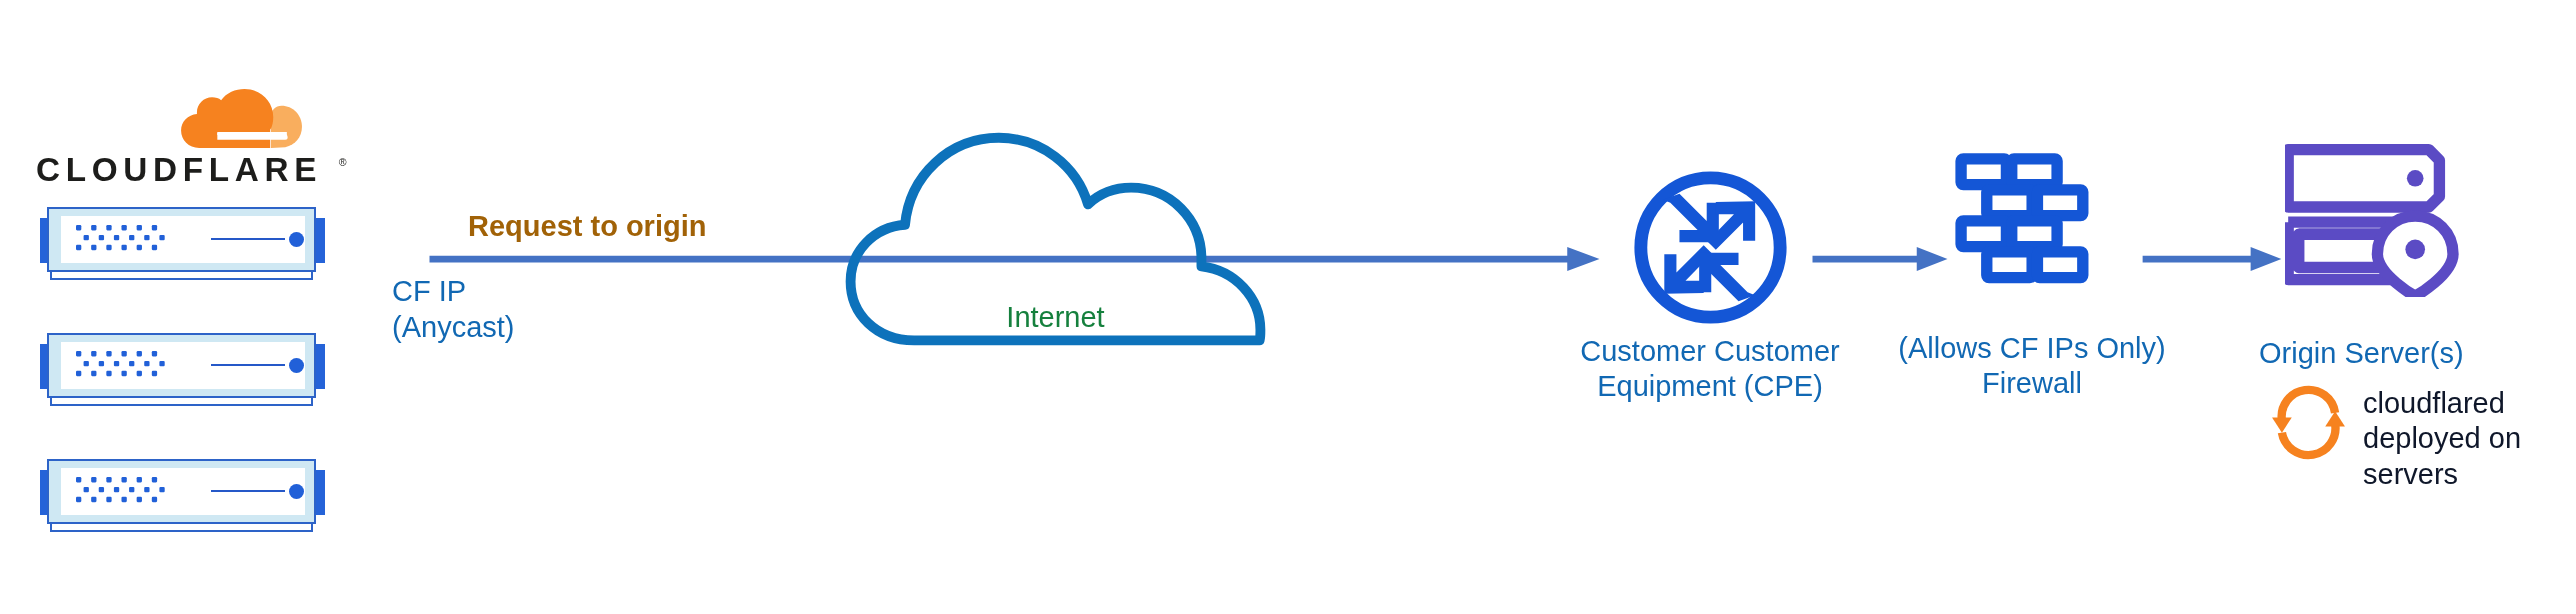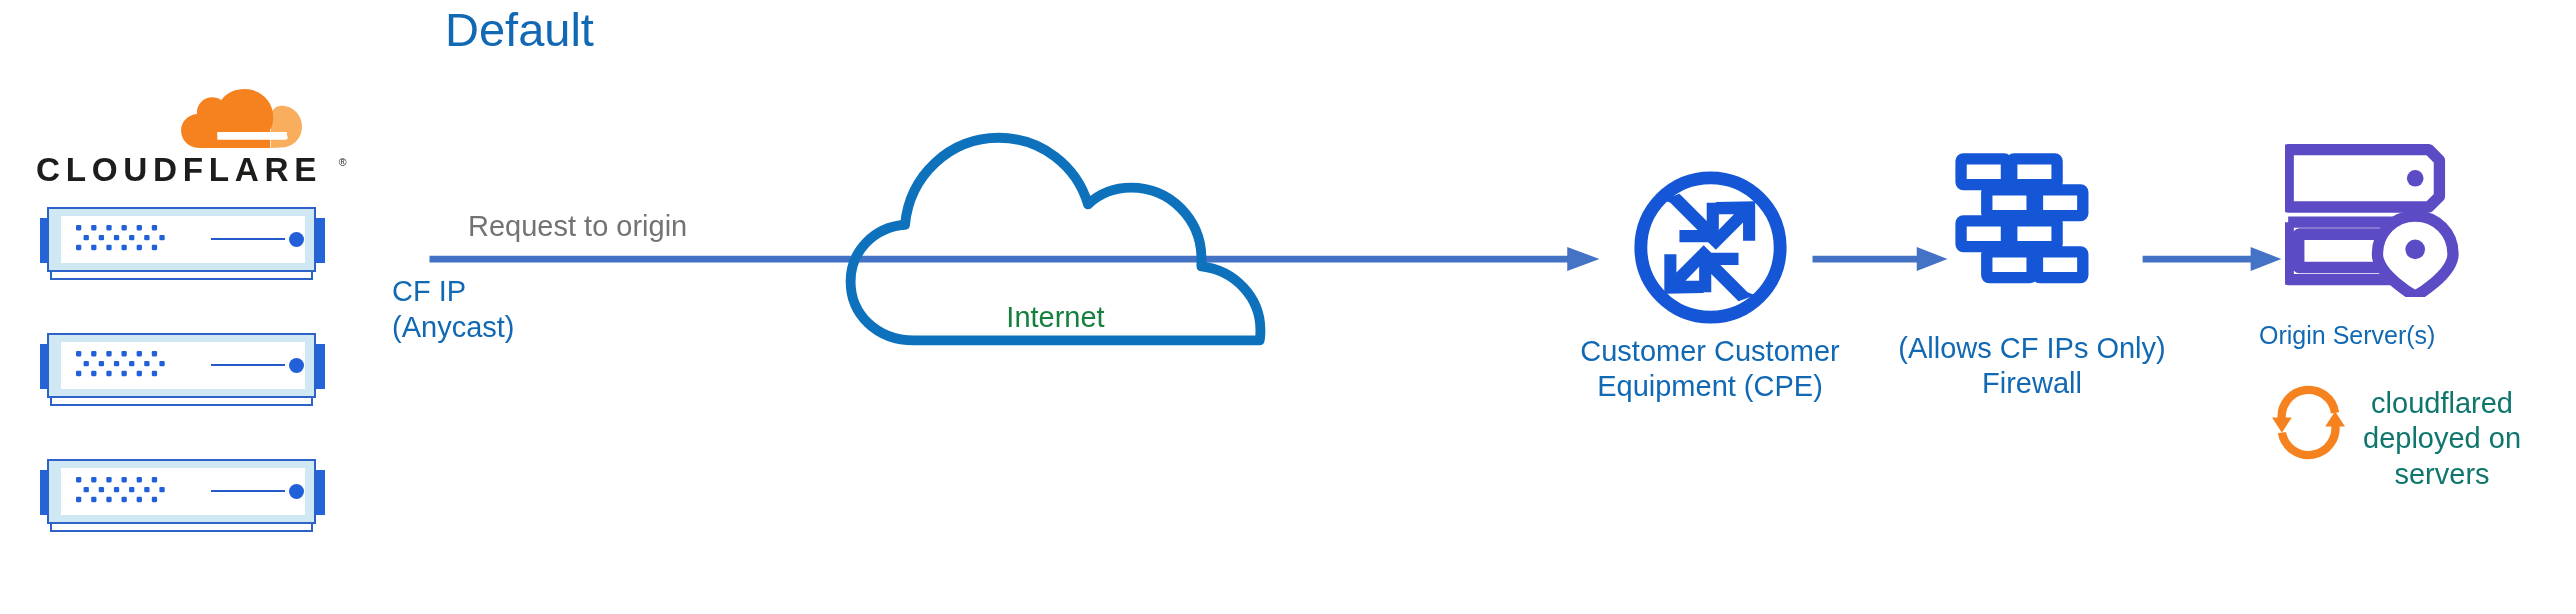--- a/index.html
+++ b/index.html
@@ -128,22 +128,23 @@
     width: 1181px;
     height: 30px;
   }
   .arrow-svg { display: block; overflow: visible; }
 
   
   #request-label {
     left: 468px;
     top: 210px;
     font-size: 29px;
-    color: #737373;
+    color: #a16207;
     white-space: nowrap;
+    font-weight: bold;
   }
   #cf-ip-label {
     left: 392px;
     top: 274px;
     font-size: 29px;
     color: #1168b3;
     line-height: 1.23;
     white-space: nowrap;
   }
 
@@ -216,49 +217,47 @@
 
   
   #origin-icon {
     left: 2285px;
     top: 142px;
     width: 178px;
     height: 155px;
   }
   #origin-label {
     left: 2259px;
-    top: 321px;
-    font-size: 25px;
+    top: 337px;
+    font-size: 29px;
     color: #1168b3;
     white-space: nowrap;
   }
 
   
   #cloudflared-icon {
     left: 2269px;
     top: 384px;
     width: 79px;
     height: 76px;
   }
   #cloudflared-text {
     left: 2363px;
     top: 386px;
     font-size: 29px;
-    color: #0f766e;
+    color: #0f172a;
     line-height: 1.22;
     white-space: nowrap;
-    text-align: center;
   }
 </style>
 </head>
 <body>
 
 <div id="canvas">
 
-  <div class="abs" id="diagram-title">Default</div>
 
   <div class="abs" id="cf-logo-wrap">
     <div id="cf-logo-mark">
       <svg viewBox="0 0 180 78" width="136" height="59">
         <path d="M131 78 L131 36 C131 28 137 22 145 22 C160 22 172 34 172 50 C172 64 163 74 150 77 Z" fill="#f9ae5e"></path>
         <path d="M36 78 C22 78 12 68 12 55 C12 43 21 34 33 33 C33 33 33 32 33 31
                  C33 20 42 11 53 11 C58 11 62 12 65 15
                  C72 5 84 0 96 0 C117 0 134 16 134 37 C134 43 133 49 130 54
                  L130 78 Z" fill="#f6821f"></path>
         <path d="M60 58 L146 58 C150 58 153 61 153 64 C153 66 152 67 150 67 L60 67 Z" fill="#ffffff"></path>

